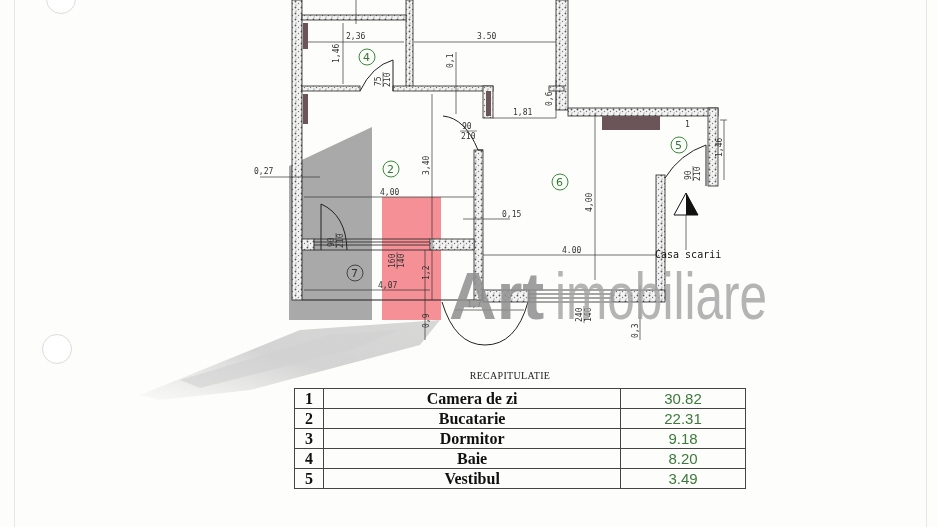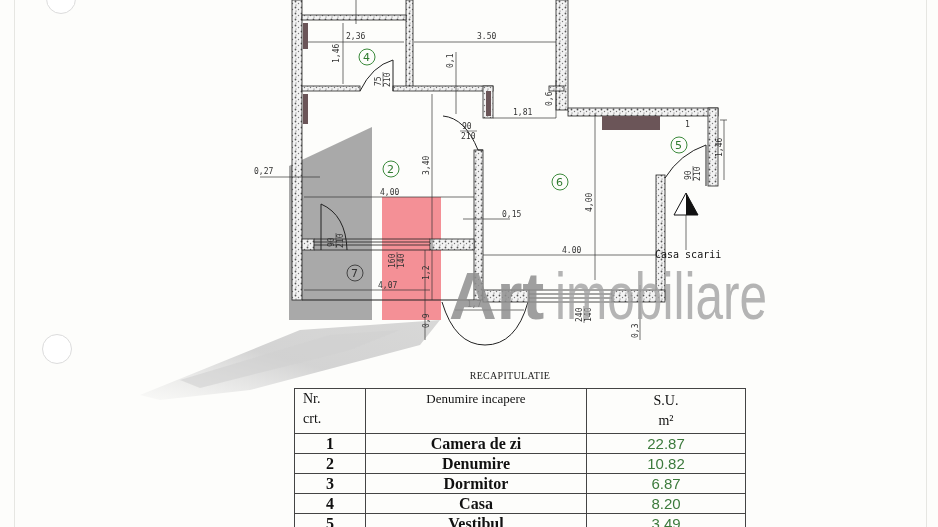--- a/index.html
+++ b/index.html
@@ -196,49 +196,38 @@
     <text class="label-mono" x="655" y="258">Casa scarii</text>
 
     <text class="watermark-text" x="449" y="319" font-size="66" font-weight="bold" fill="#8f8f8f" opacity="0.85">Art</text>
     <text class="watermark-text" x="555" y="319" font-size="66" fill="#a3a3a3" opacity="0.8" textLength="212" lengthAdjust="spacingAndGlyphs">imobiliare</text>
   </svg>
 
   <div class="recap-title" style="left:0; width:1020px;">RECAPITULATIE</div>
 
   <table class="recap">
     <tbody>
-        <tr class="hdr">
-      <td class="h-nr">
-        <div>Nr.</div>
-        <div>crt.</div>
-      </td>
-      <td class="h-den" style="width:220px;">Denumire incapere</td>
-      <td class="h-su">
-        <div style="padding-top:2px;">S.U.</div>
-        <div>m²</div>
-      </td>
-    </tr>
     <tr class="row">
       <td>1</td>
       <td>Camera de zi</td>
-      <td class="val">22.87</td>
+      <td class="val">30.82</td>
     </tr>
     <tr class="row">
       <td>2</td>
-      <td>Denumire</td>
-      <td class="val">10.82</td>
+      <td>Bucatarie</td>
+      <td class="val">22.31</td>
     </tr>
     <tr class="row">
       <td>3</td>
       <td>Dormitor</td>
-      <td class="val">6.87</td>
+      <td class="val">9.18</td>
     </tr>
     <tr class="row">
       <td>4</td>
-      <td>Casa</td>
+      <td>Baie</td>
       <td class="val">8.20</td>
     </tr>
     <tr class="row">
       <td>5</td>
       <td>Vestibul</td>
       <td class="val">3.49</td>
     </tr>
   </tbody>
     </table>
 </div>

